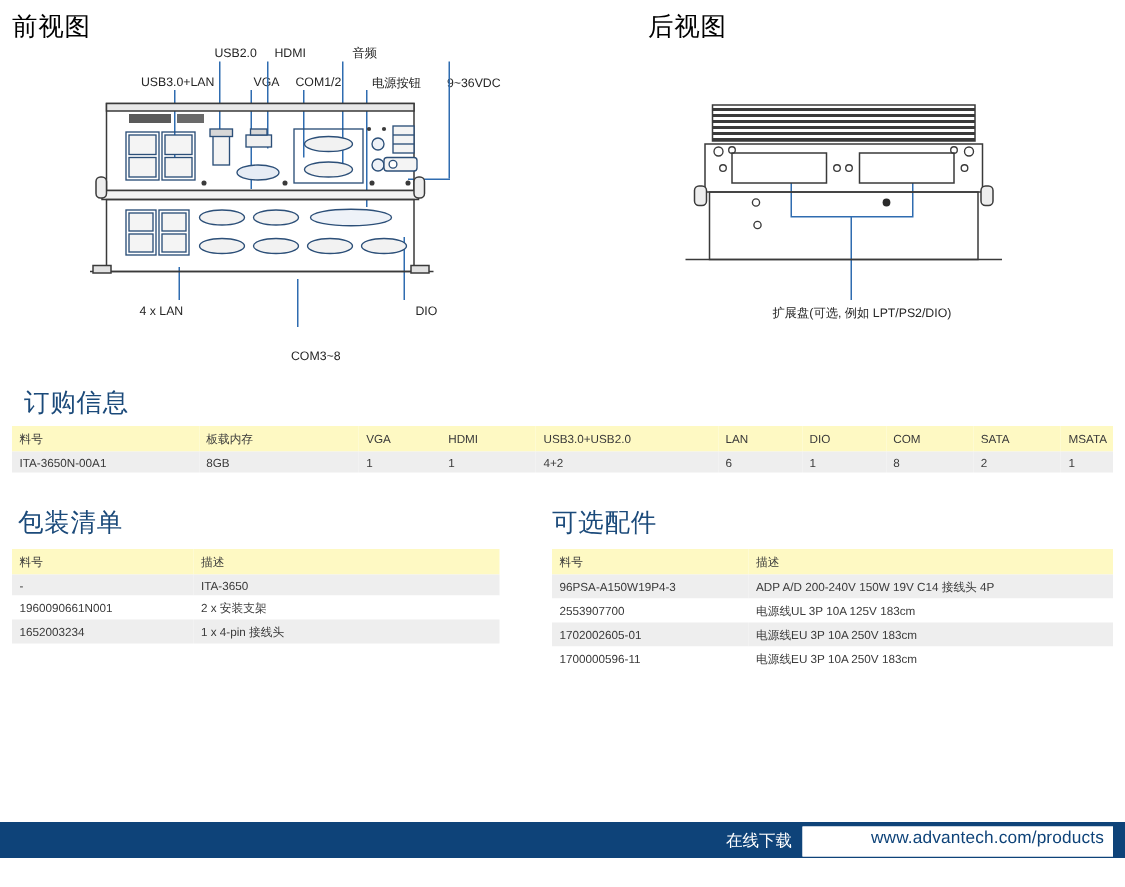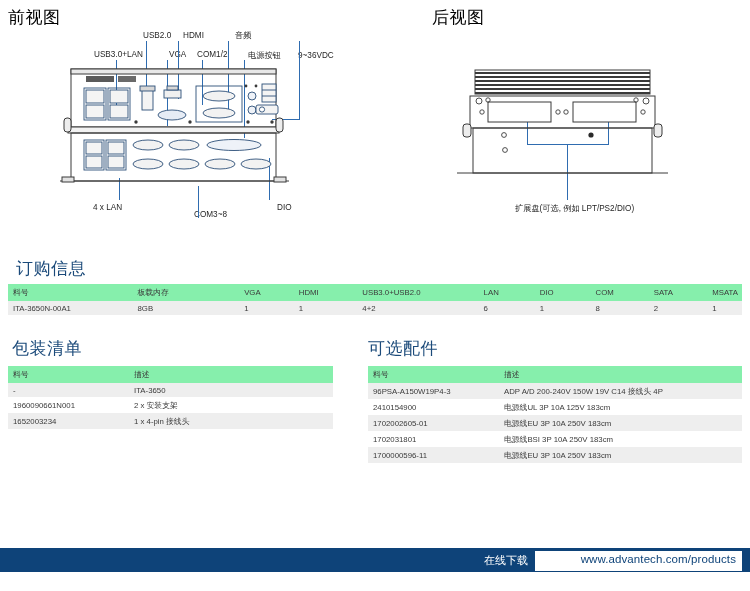--- a/index.html
+++ b/index.html
@@ -39,21 +39,21 @@
   #optional-title  { left: 368px; top: 337px; }
 
   
   table.spec {
     position: absolute;
     border-collapse: collapse;
     font-size: 7.8px;
     color: #3a3a3a;
   }
   table.spec th {
-    background: #86efac;
+    background: #fef9c3;
     font-weight: normal;
     text-align: left;
     padding: 3px 4px 3px 5px;
     white-space: nowrap;
     color: #3a3a3a;
   }
   table.spec td {
     padding: 2.5px 4px 2.5px 5px;
     white-space: nowrap;
     color: #3a3a3a;
@@ -145,21 +145,21 @@
 <div class="leader v" style="left:178px; top:41px;  height:58px;"></div>
 <div class="leader v" style="left:228px; top:41px;  height:68px;"></div>
 <div class="leader v" style="left:299px; top:41px;  height:78px;"></div>
 <div class="leader h" style="left:272px; top:119px; width:28px;"></div>
 <div class="leader v" style="left:116px; top:60px;  height:52px;"></div>
 <div class="leader v" style="left:167px; top:60px;  height:66px;"></div>
 <div class="leader v" style="left:202px; top:60px;  height:45px;"></div>
 <div class="leader v" style="left:244px; top:60px;  height:78px;"></div>
 
 <div class="callout" style="left:76px; top:203px;">4 x LAN</div>
-<div class="callout" style="left:177px; top:210px;">COM3~8</div>
+<div class="callout" style="left:177px; top:233px;">COM3~8</div>
 <div class="callout" style="left:260px; top:203px;">DIO</div>
 
 <div class="leader v" style="left:119px; top:178px; height:22px;"></div>
 <div class="leader v" style="left:198px; top:186px; height:32px;"></div>
 <div class="leader v" style="left:269px; top:158px; height:42px;"></div>
 
 <svg id="front-diagram" width="230" height="140" viewBox="0 0 230 140">
   <g fill="none" stroke="#3a3a3a" stroke-width="1">
 
     <rect x="11" y="9" width="205" height="58"></rect>
@@ -351,30 +351,26 @@
       <th>料号</th>
       <th>描述</th>
     </tr>
   </thead>
   <tbody>
     <tr>
       <td>96PSA-A150W19P4-3</td>
       <td>ADP A/D 200-240V 150W 19V C14 接线头 4P</td>
     </tr>
     <tr>
-      <td>2410154900</td>
+      <td>2553907700</td>
       <td>电源线UL 3P 10A 125V 183cm</td>
     </tr>
     <tr>
       <td>1702002605-01</td>
       <td>电源线EU 3P 10A 250V 183cm</td>
-    </tr>
-    <tr>
-      <td>1702031801</td>
-      <td>电源线BSI 3P 10A 250V 183cm</td>
     </tr>
     <tr>
       <td>1700000596-11</td>
       <td>电源线EU 3P 10A 250V 183cm</td>
     </tr>
   </tbody>
 </table>
 
 <div id="footer-bar"></div>
 <div id="footer-label">在线下载</div>

